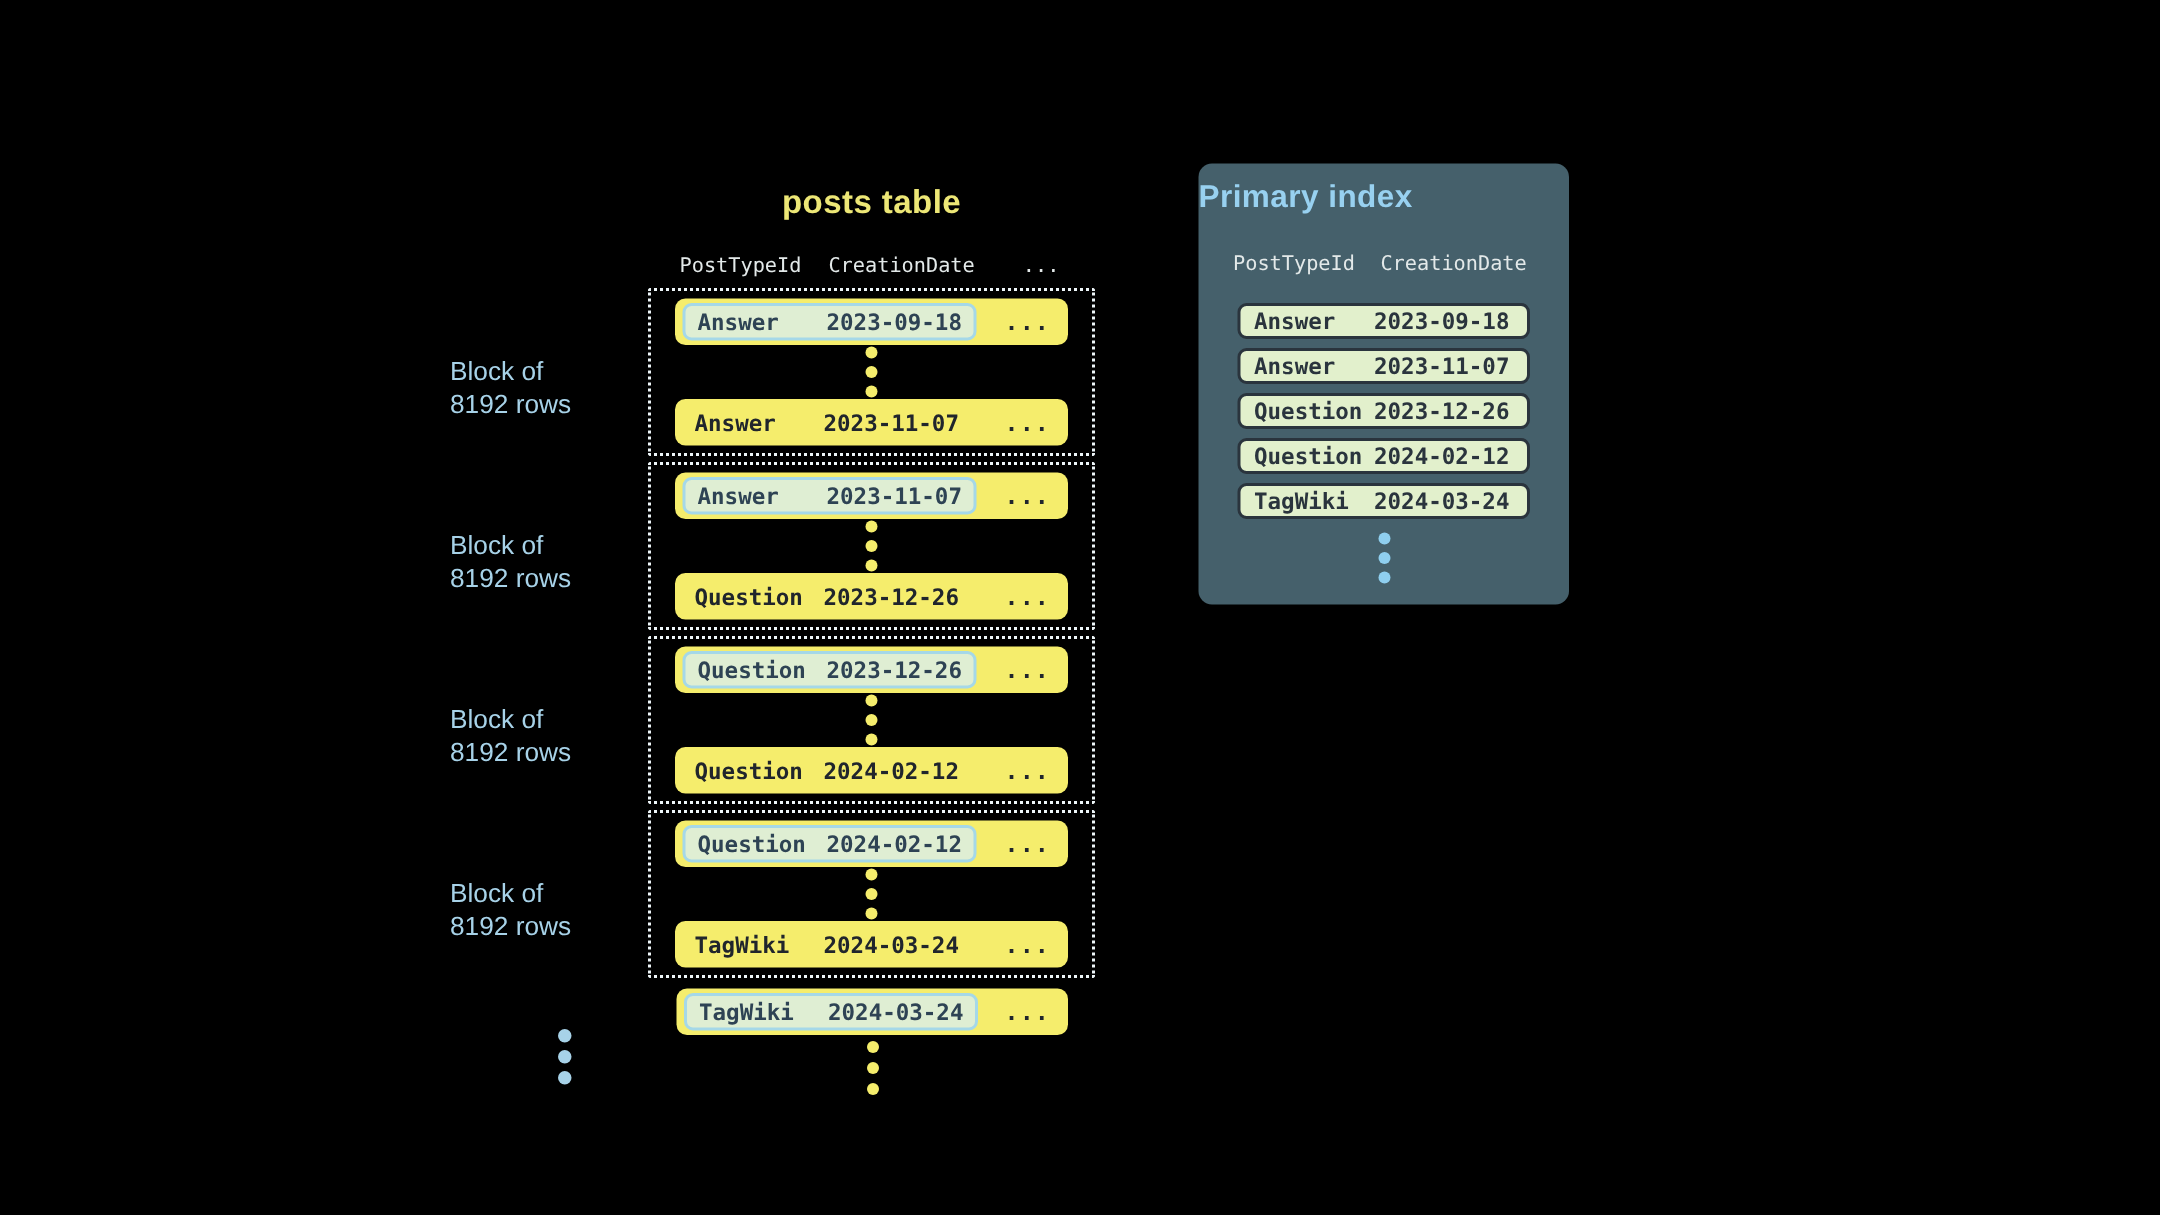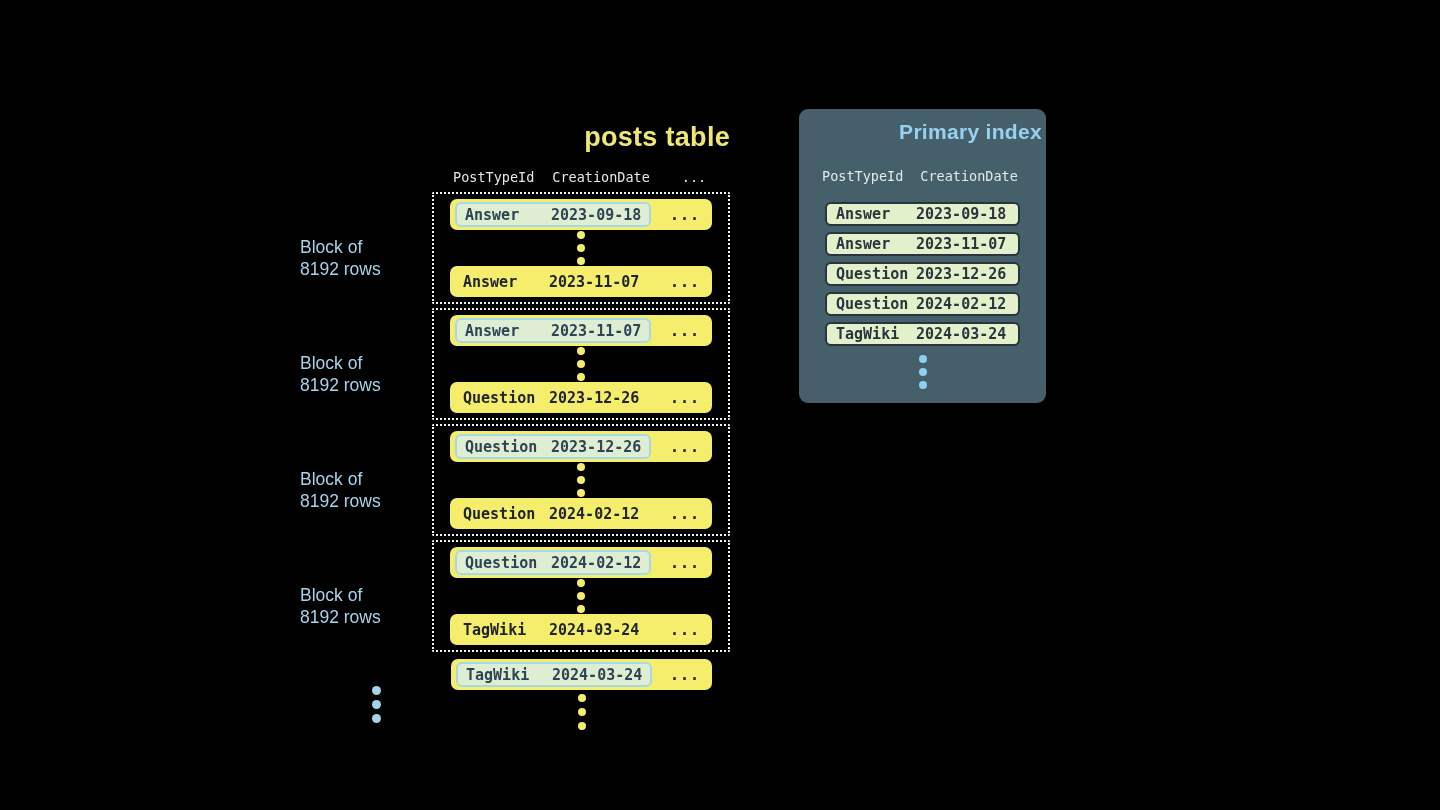--- a/index.html
+++ b/index.html
@@ -22,21 +22,21 @@
   html,body{margin:0;padding:0;background:var(--background);}
   .canvas{
     position:relative;width:1440px;height:810px;overflow:hidden;
     background:var(--background);
     font-family:"Liberation Sans",sans-serif;
   }
 
   
   .posts-title{
     position:absolute;left:432px;top:122px;width:298px;
-    text-align:right;font-size:27px;font-weight:600;letter-spacing:.3px;
+    text-align:center;font-size:22px;font-weight:600;letter-spacing:.3px;
     color:var(--title-yellow);
   }
   .posts-header{
     position:absolute;left:432px;top:168px;width:298px;height:18px;
     display:flex;align-items:center;
     font-family:"DejaVu Sans Mono","Liberation Mono",monospace;
     font-size:13.5px;color:var(--header-text);white-space:pre;
   }
   .ph-col1{margin-left:21px;}
   .ph-col2{margin-left:18px;}
@@ -80,22 +80,22 @@
   .overflow-row{position:absolute;left:451px;top:659px;width:261px;}
   .overflow-dots{position:absolute;left:451px;top:694px;width:261px;gap:6px;}
   .left-ellipsis{position:absolute;left:336px;top:686px;width:80px;}
 
   
   .panel{
     position:absolute;left:799px;top:109px;width:247px;height:294px;
     background:var(--panel-background);border-radius:9px;
   }
   .panel-title{
-    position:absolute;left:0;top:11px;width:100%;text-align:center;
-    font-size:21px;font-weight:600;color:var(--panel-title-blue);letter-spacing:.3px;margin-left:48px;
+    position:absolute;left:0;top:11px;width:100%;text-align:left;
+    font-size:21px;font-weight:600;color:var(--panel-title-blue);letter-spacing:.3px;
   }
   .panel-header{
     position:absolute;left:0;top:59px;width:100%;display:flex;align-items:center;
     font-family:"DejaVu Sans Mono","Liberation Mono",monospace;
     font-size:13.5px;color:var(--header-text);white-space:pre;
   }
   .pi-col1{margin-left:23px;}
   .pi-col2{margin-left:17px;}
   .idx-row{
     position:absolute;left:26px;width:195px;height:24px;box-sizing:border-box;

